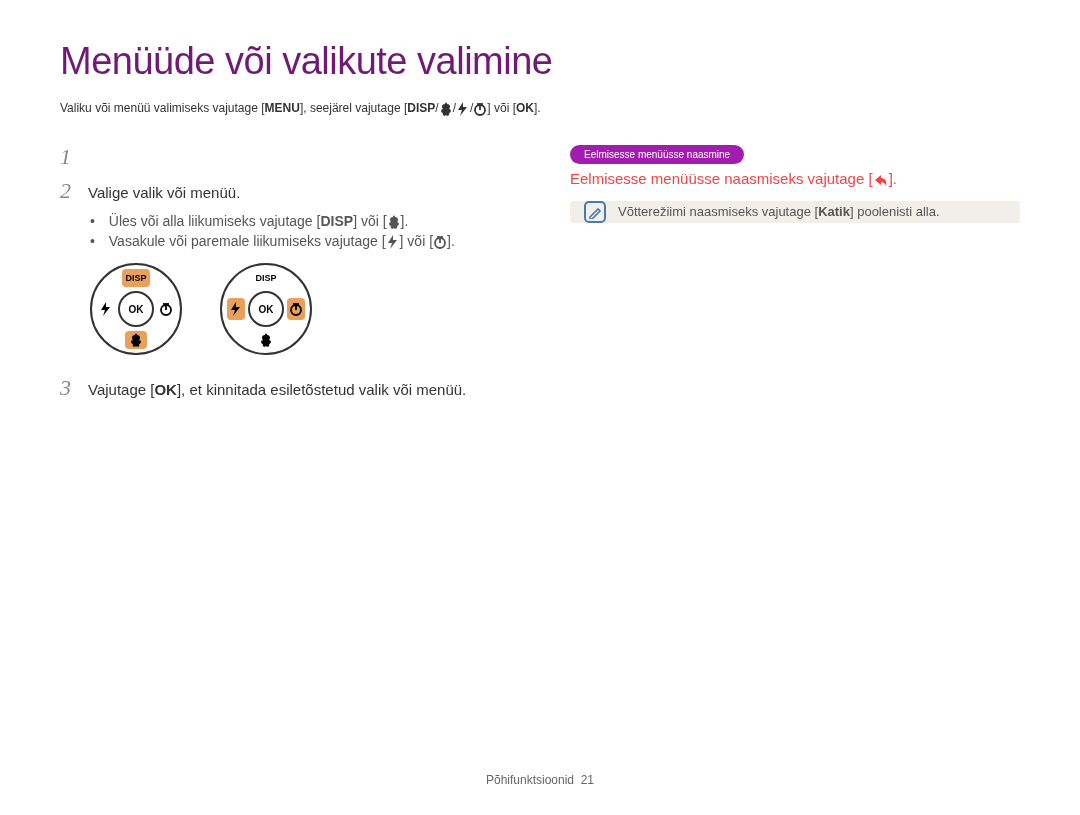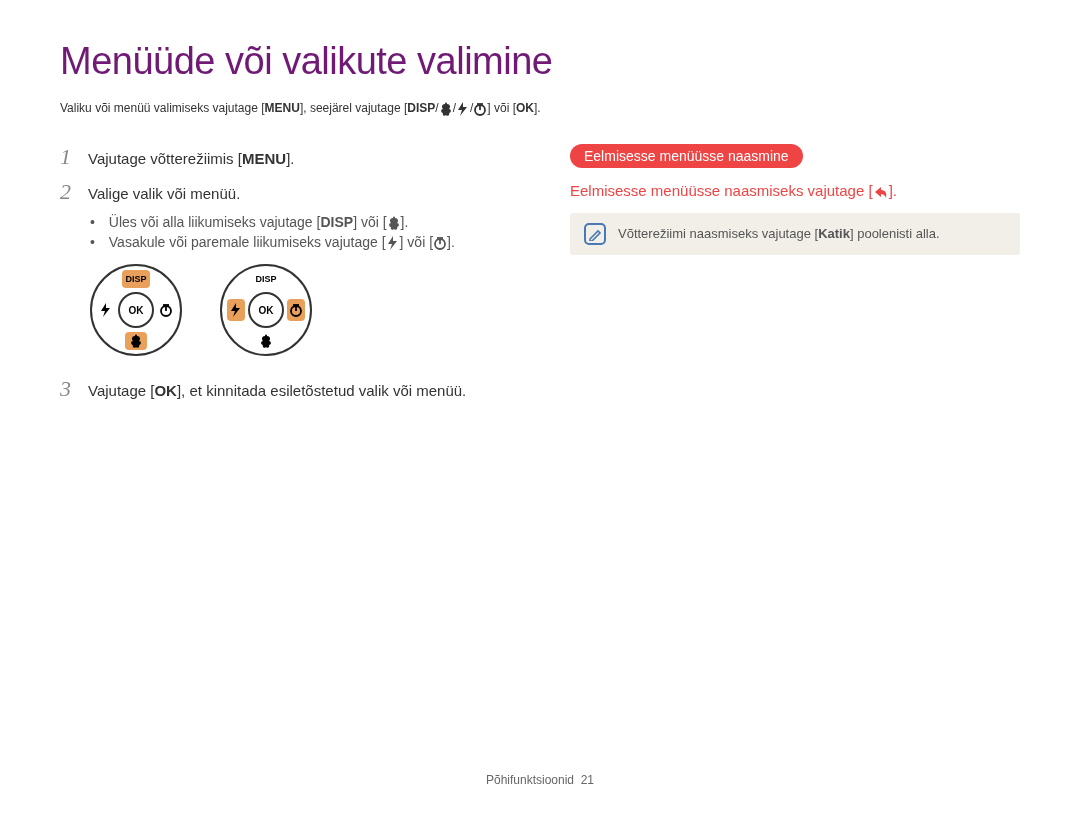--- a/index.html
+++ b/index.html
@@ -105,36 +105,36 @@
     justify-content: center;
   }
   .dial .top { top: 4px; left: 50%; transform: translateX(-50%); }
   .dial .bottom { bottom: 4px; left: 50%; transform: translateX(-50%); width:22px; height:18px;}
   .dial .left { left: 5px; top: 50%; transform: translateY(-50%); width:18px; height:22px;}
   .dial .right { right: 5px; top: 50%; transform: translateY(-50%); width:18px; height:22px;}
   .hl { background: #e8a05a; color:#000; }
   .plain { color:#000; }
   .pill {
     display: inline-block;
-    background: #ef4444;
+    background: #a21caf;
     color: #fff;
     border-radius: 12px;
     padding: 4px 14px;
-    font-size: 14px;
-    margin-bottom: 14px;
+    font-size: 10px;
+    margin-bottom: 6px;
   }
   .right-text {
     font-size: 15px;
     color: #ef4444;
     margin-bottom: 14px;
   }
   .note-box {
     background: #f2efe8;
     border-radius: 3px;
-    padding: 10px 14px;
+    padding: 0 14px;
     display: flex;
     align-items: center;
     gap: 12px;
   }
   .note-icon {
     width: 22px; height: 22px;
     border: 2px solid #4a78b5;
     border-radius: 5px;
     display: flex;
     align-items: center;
@@ -196,23 +196,20 @@
       </svg></span><span>/</span><span class="icon-inline"><svg width="14" height="14">
         <use href="#ico-timer"></use>
       </svg></span><span>] või [</span><span class="key">OK</span><span>].</span>
 </p>
 
 <div class="columns">
   <div class="col-left">
 
     <div class="step">
       <span class="step-num">1</span>
-      <span class="step-text">
-        <span>Vajutage võtterežiimis [</span><span class="key">MENU</span><span>].</span>
-      </span>
     </div>
 
     <div class="step">
       <span class="step-num">2</span>
       <span class="step-text">Valige valik või menüü.</span>
     </div>
 
     <ul class="bullets">
       <li>
         <span>Üles või alla liikumiseks vajutage [</span><span class="key">DISP</span><span>] või [</span><span class="icon-inline"><svg width="14" height="14">

